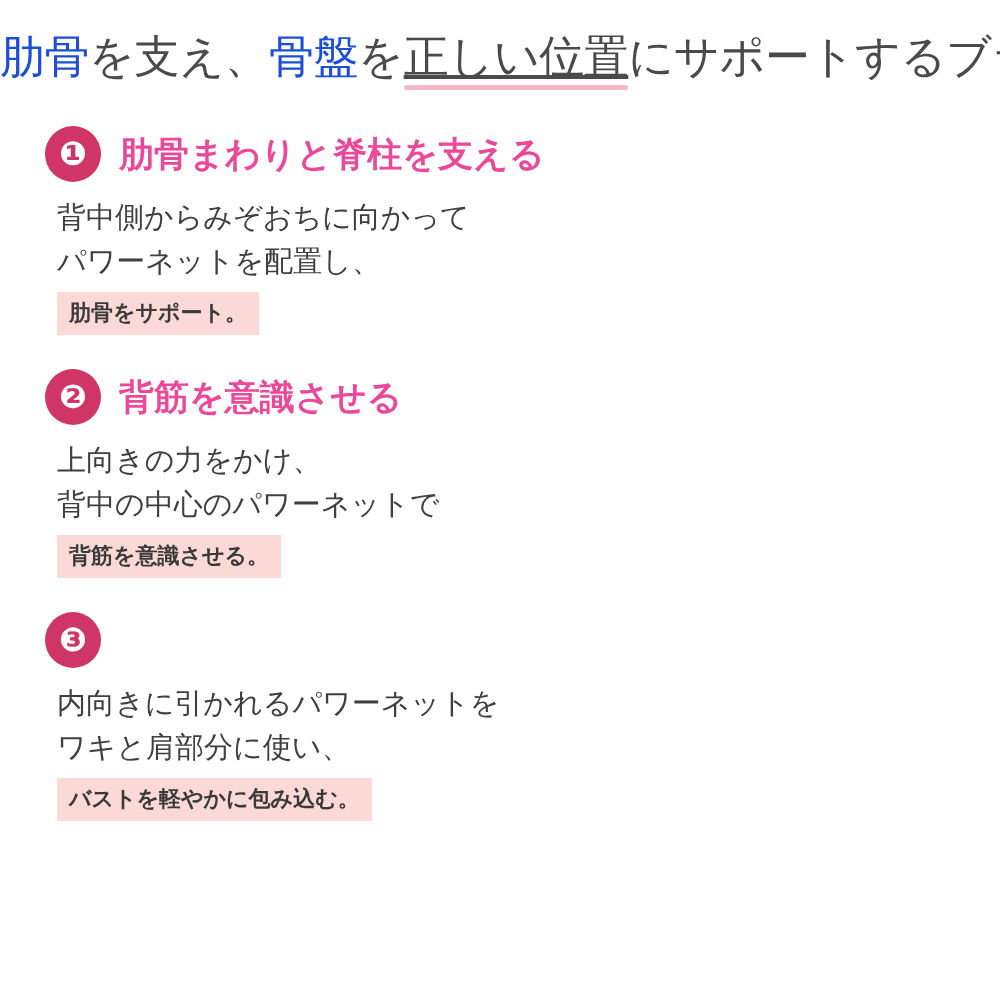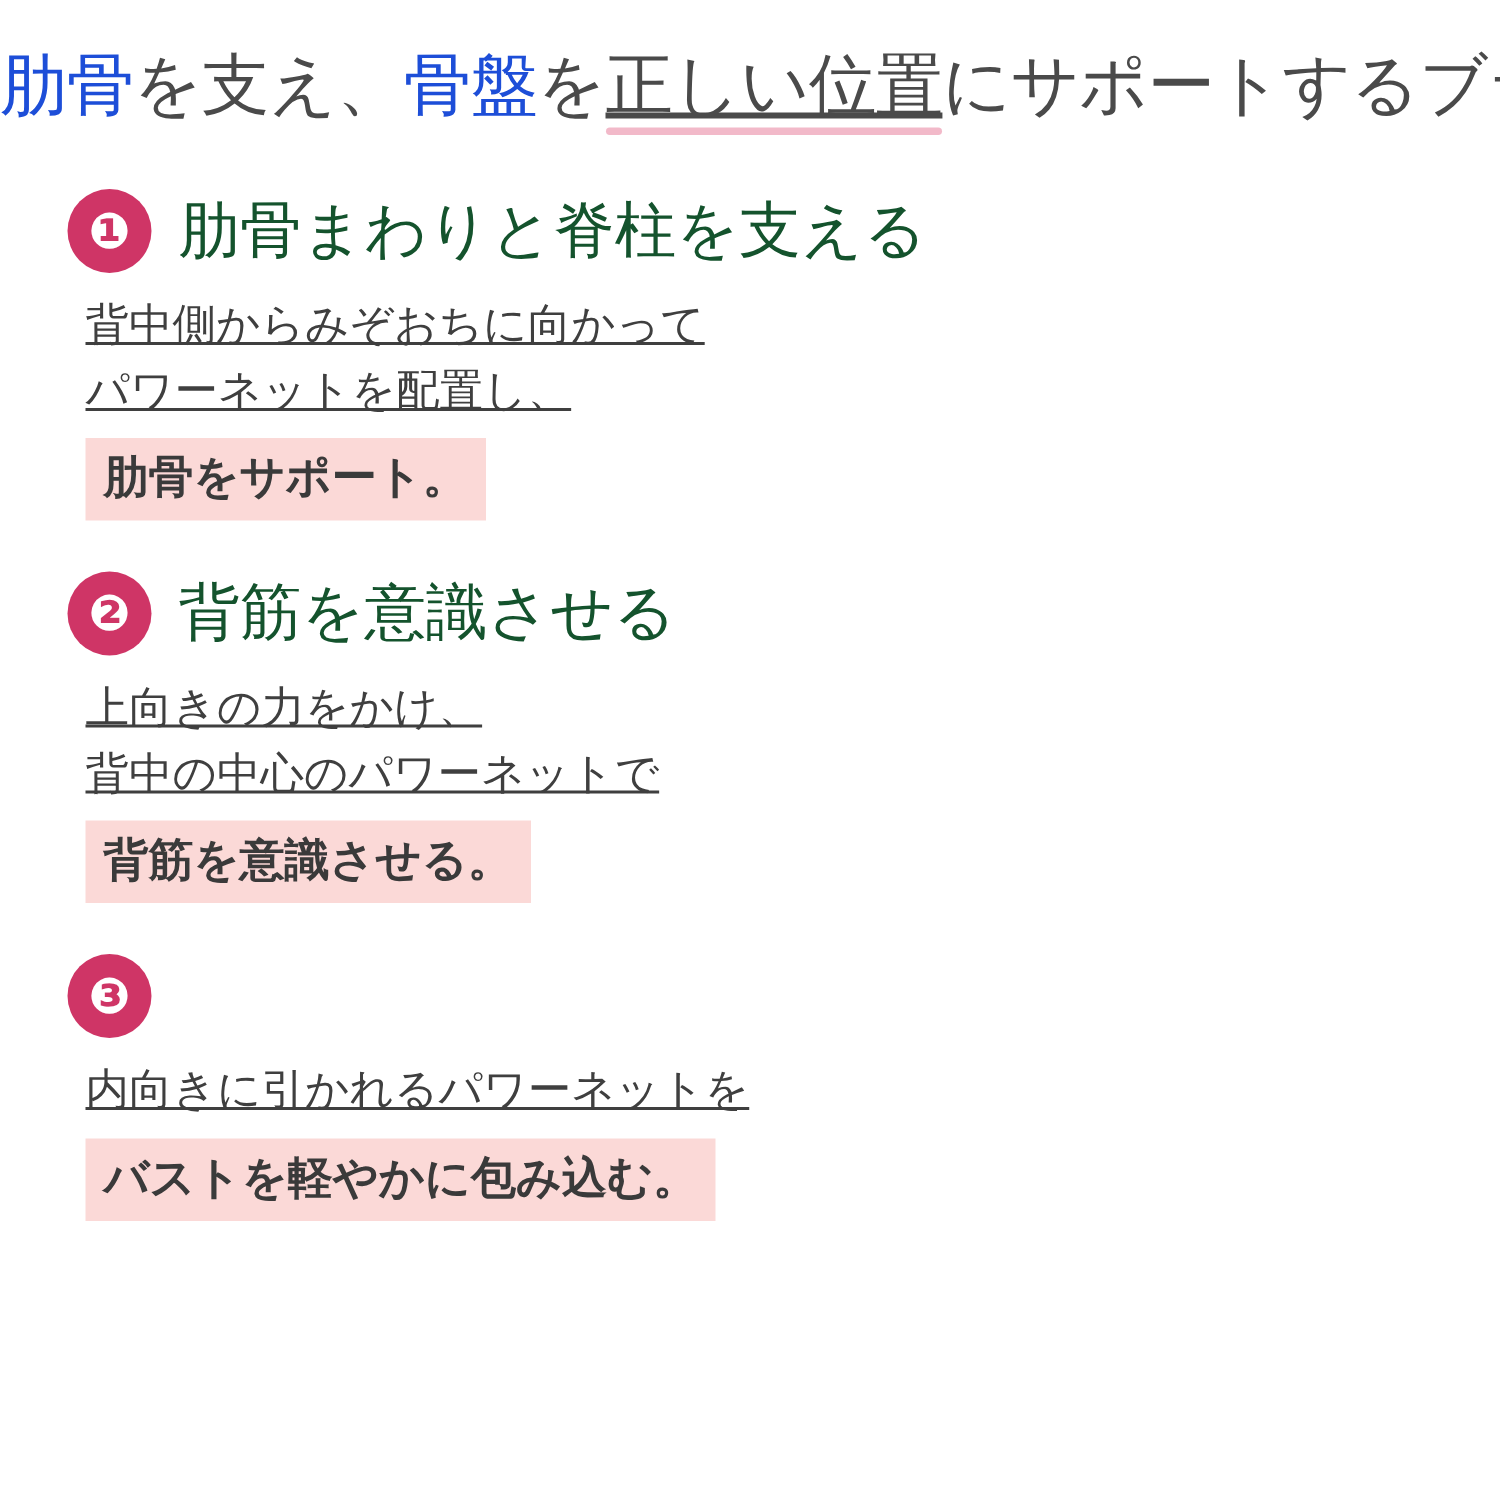--- a/index.html
+++ b/index.html
@@ -77,44 +77,43 @@
     font-size: 33px;
     font-weight: 700;
     display: flex;
     align-items: center;
     justify-content: center;
     line-height: 1;
     box-sizing: border-box;
     padding-bottom: 2px;
   }
   .sec-title {
-    font-size: 41px;
-    font-weight: 400;
-    color: #14532d;
+    font-size: 35px;
+    font-weight: 700;
+    color: #ec4899;
     letter-spacing: 0px;
     line-height: 1.1;
     white-space: nowrap;
   }
   .sec-body {
     padding-left: 12px;
     font-size: 29px;
     line-height: 1.5;
     color: #3f3f3f;
     font-weight: 400;
   }
   .sec-body .line {
     white-space: nowrap;
-    text-decoration: underline;
   }
   .highlight {
     display: inline-block;
     margin-top: 9px;
     background: #fbd9d7;
     padding: 4px 12px 6px 12px;
-    font-size: 30px;
+    font-size: 22px;
     font-weight: 700;
     color: #3a3a3a;
     white-space: nowrap;
   }
 
   .s1 { margin-bottom: 34px; }
   .s2 { margin-bottom: 34px; }
 </style>
 </head>
 <body>
@@ -150,18 +149,19 @@
         <div class="highlight">背筋を意識させる。</div>
       </div>
     </div>
 
     <div class="section s3">
       <div class="sec-head">
         <div class="badge">❸</div>
       </div>
       <div class="sec-body">
         <div class="line">内向きに引かれるパワーネットを</div>
+        <div class="line">ワキと肩部分に使い、</div>
         <div class="highlight">バストを軽やかに包み込む。</div>
       </div>
     </div>
 
   </div>
 </div>
 
 </body></html>

